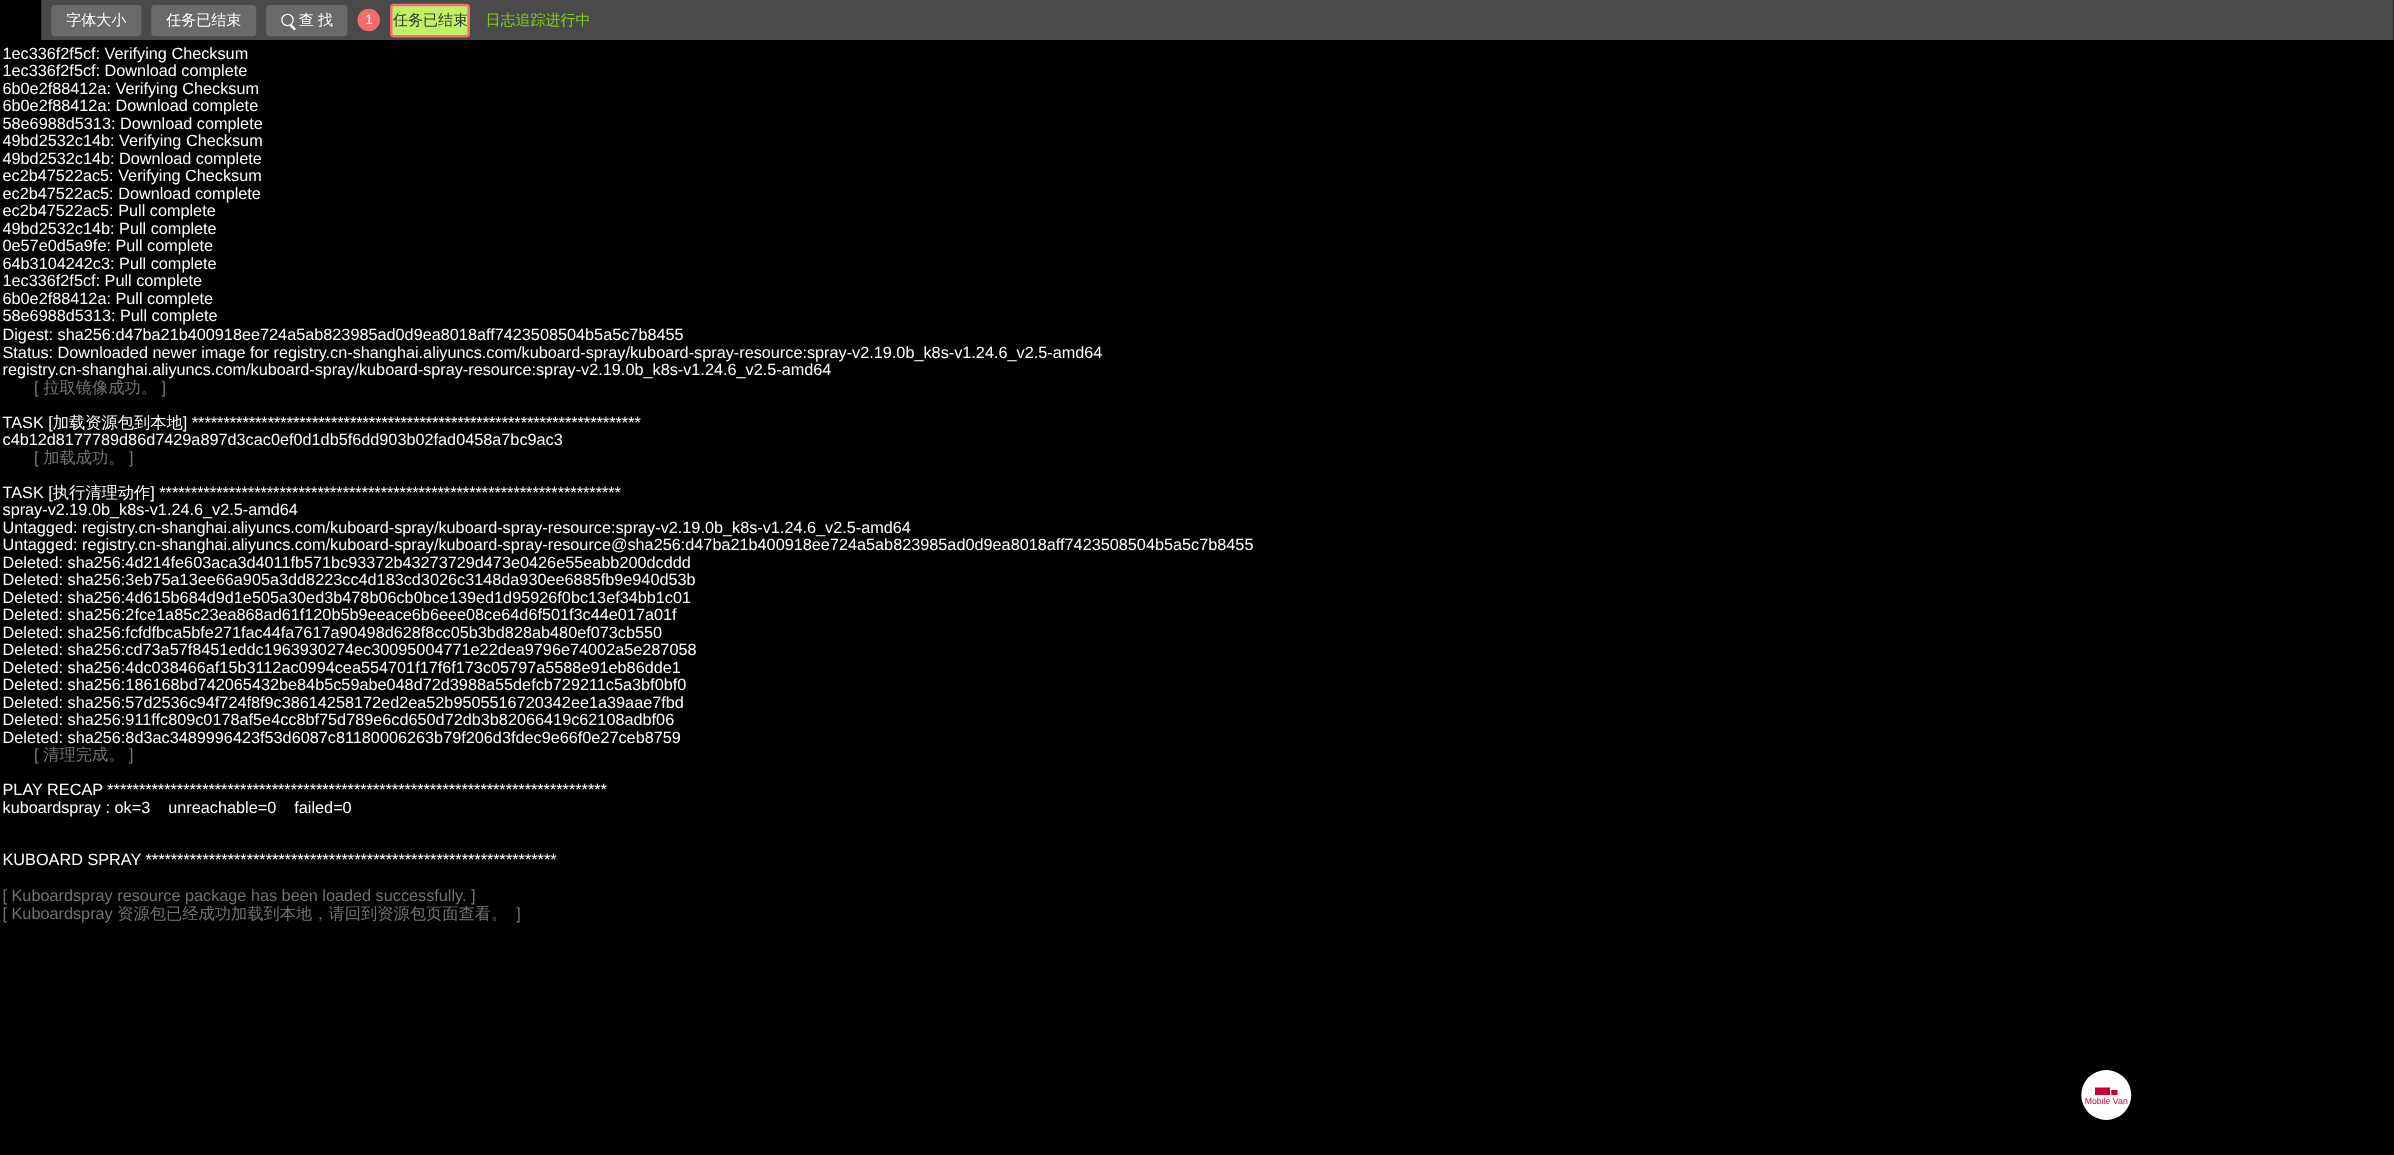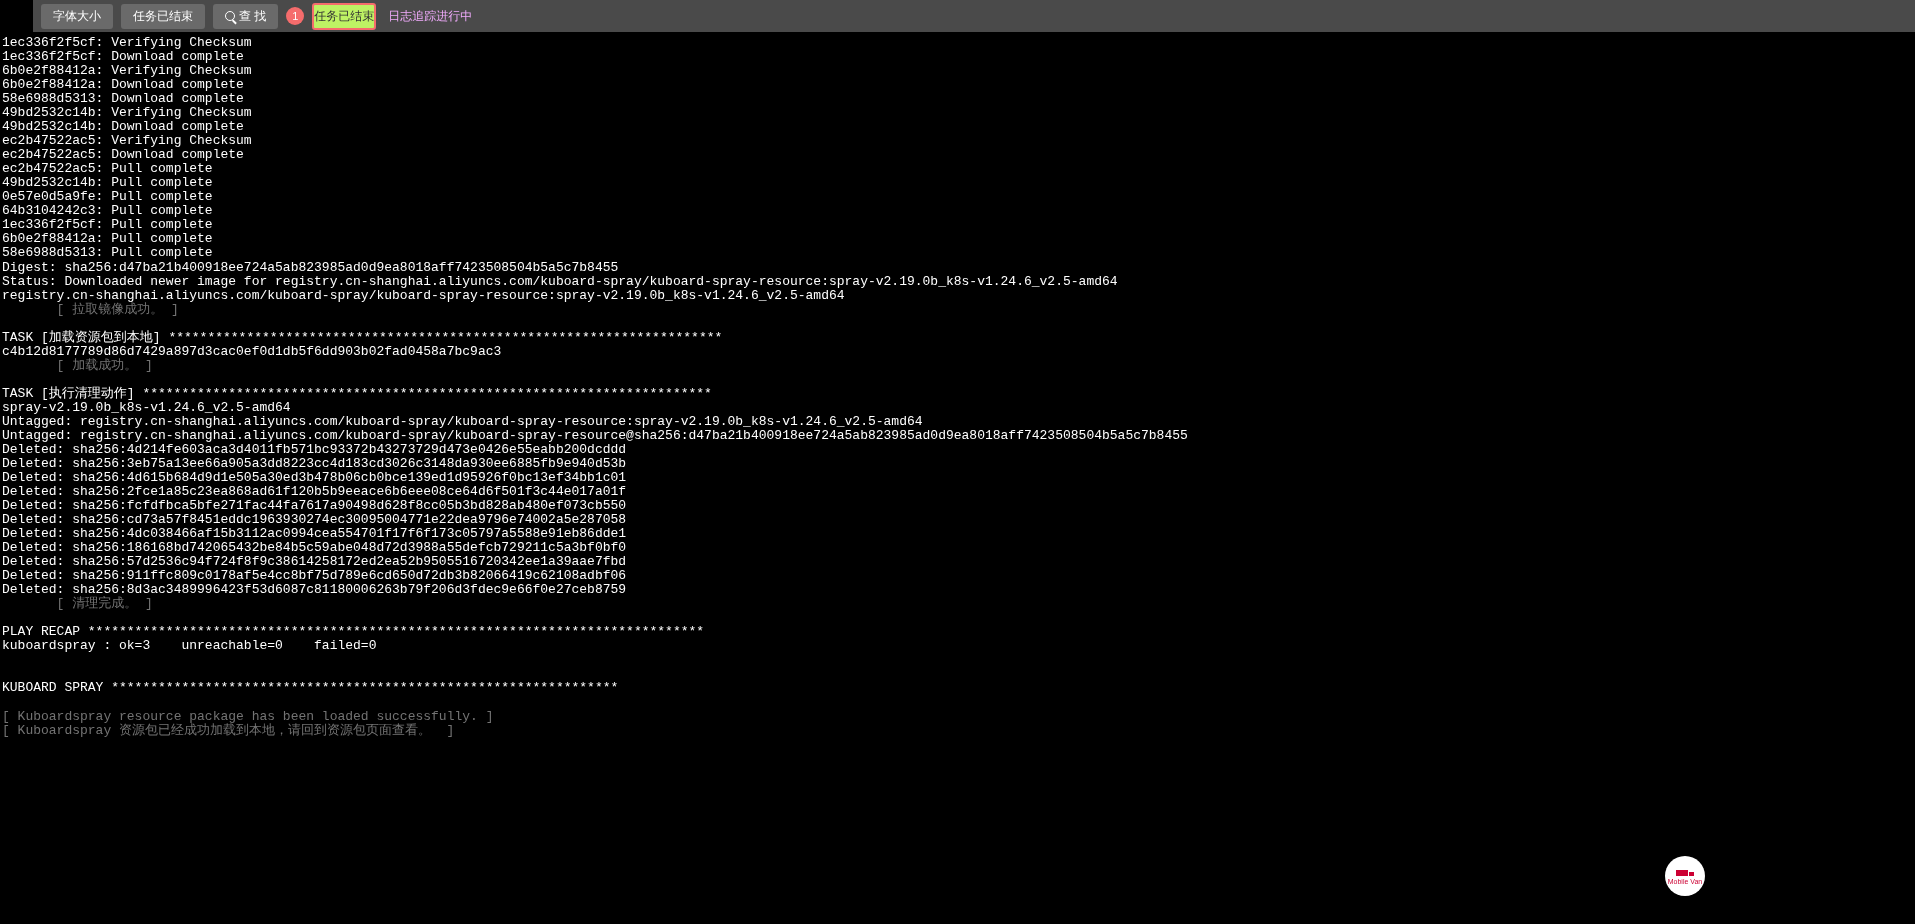--- a/index.html
+++ b/index.html
@@ -69,26 +69,26 @@
 .btn-end {
   background: #bef264;
   color: #333;
   border: 2px solid #f56c6c;
   padding: 3px 0;
   font-size: 12px;
   cursor: pointer;
   border-radius: 3px;
 }
 .status-text {
-  color: #f0abfc;
+  color: #84cc16;
   font-size: 12px;
   margin-left: 4px;
 }
 .terminal {
-  font-family: Liberation Mono, monospace;
+  font-family: Liberation Sans, sans-serif;
   font-size: 13px;
   line-height: 1.08;
   color: #fff;
   padding: 4px 2px;
   white-space: pre;
   overflow: hidden;
 }
 .green { color: #737373; }
 .float-btn {
   position: fixed;

